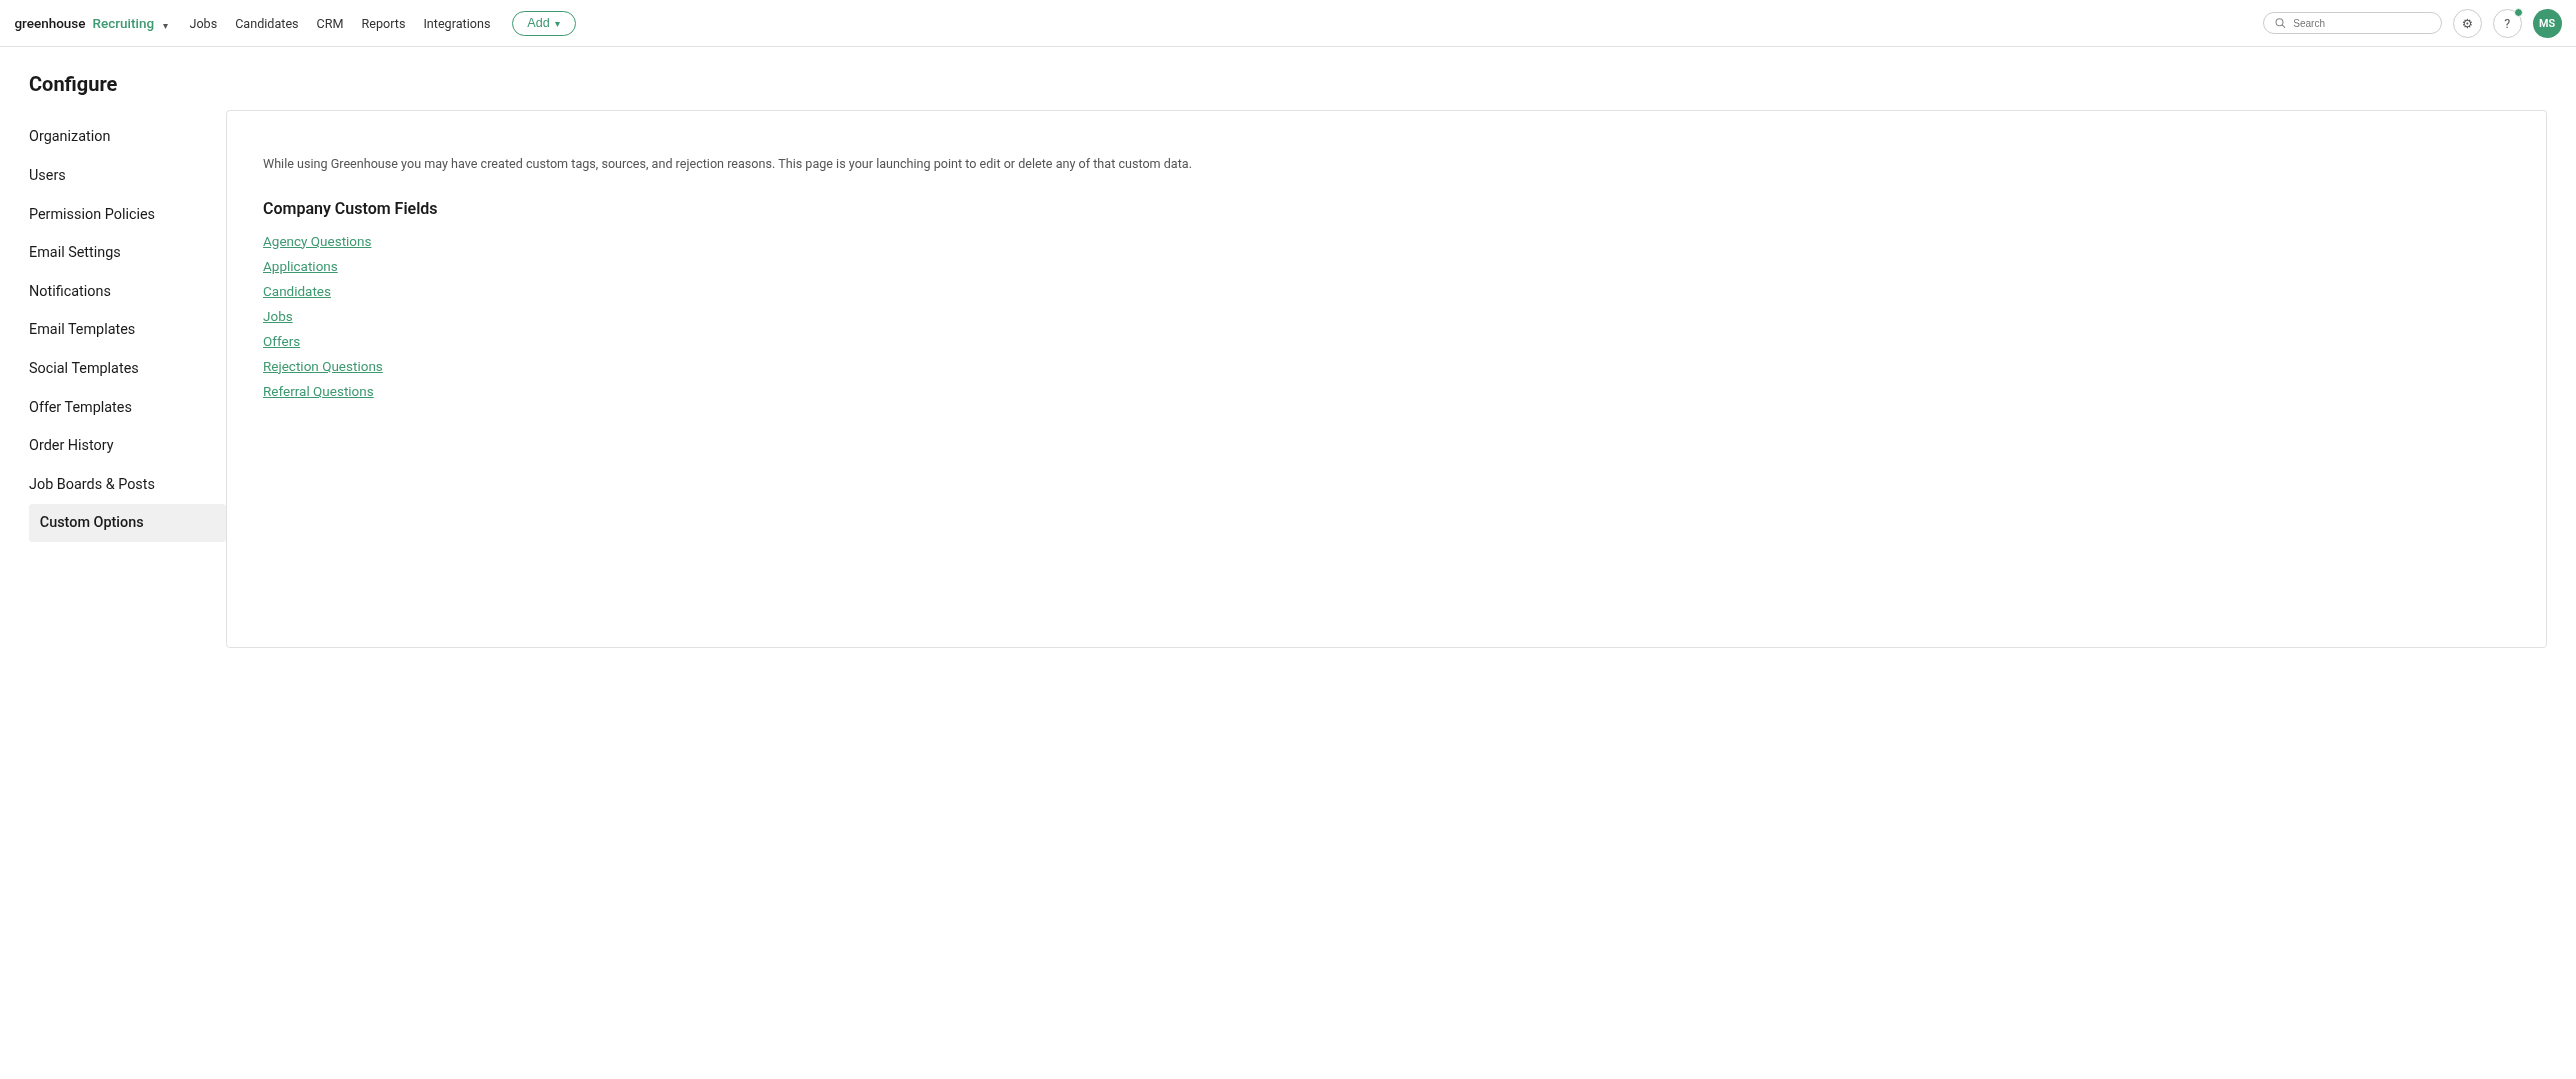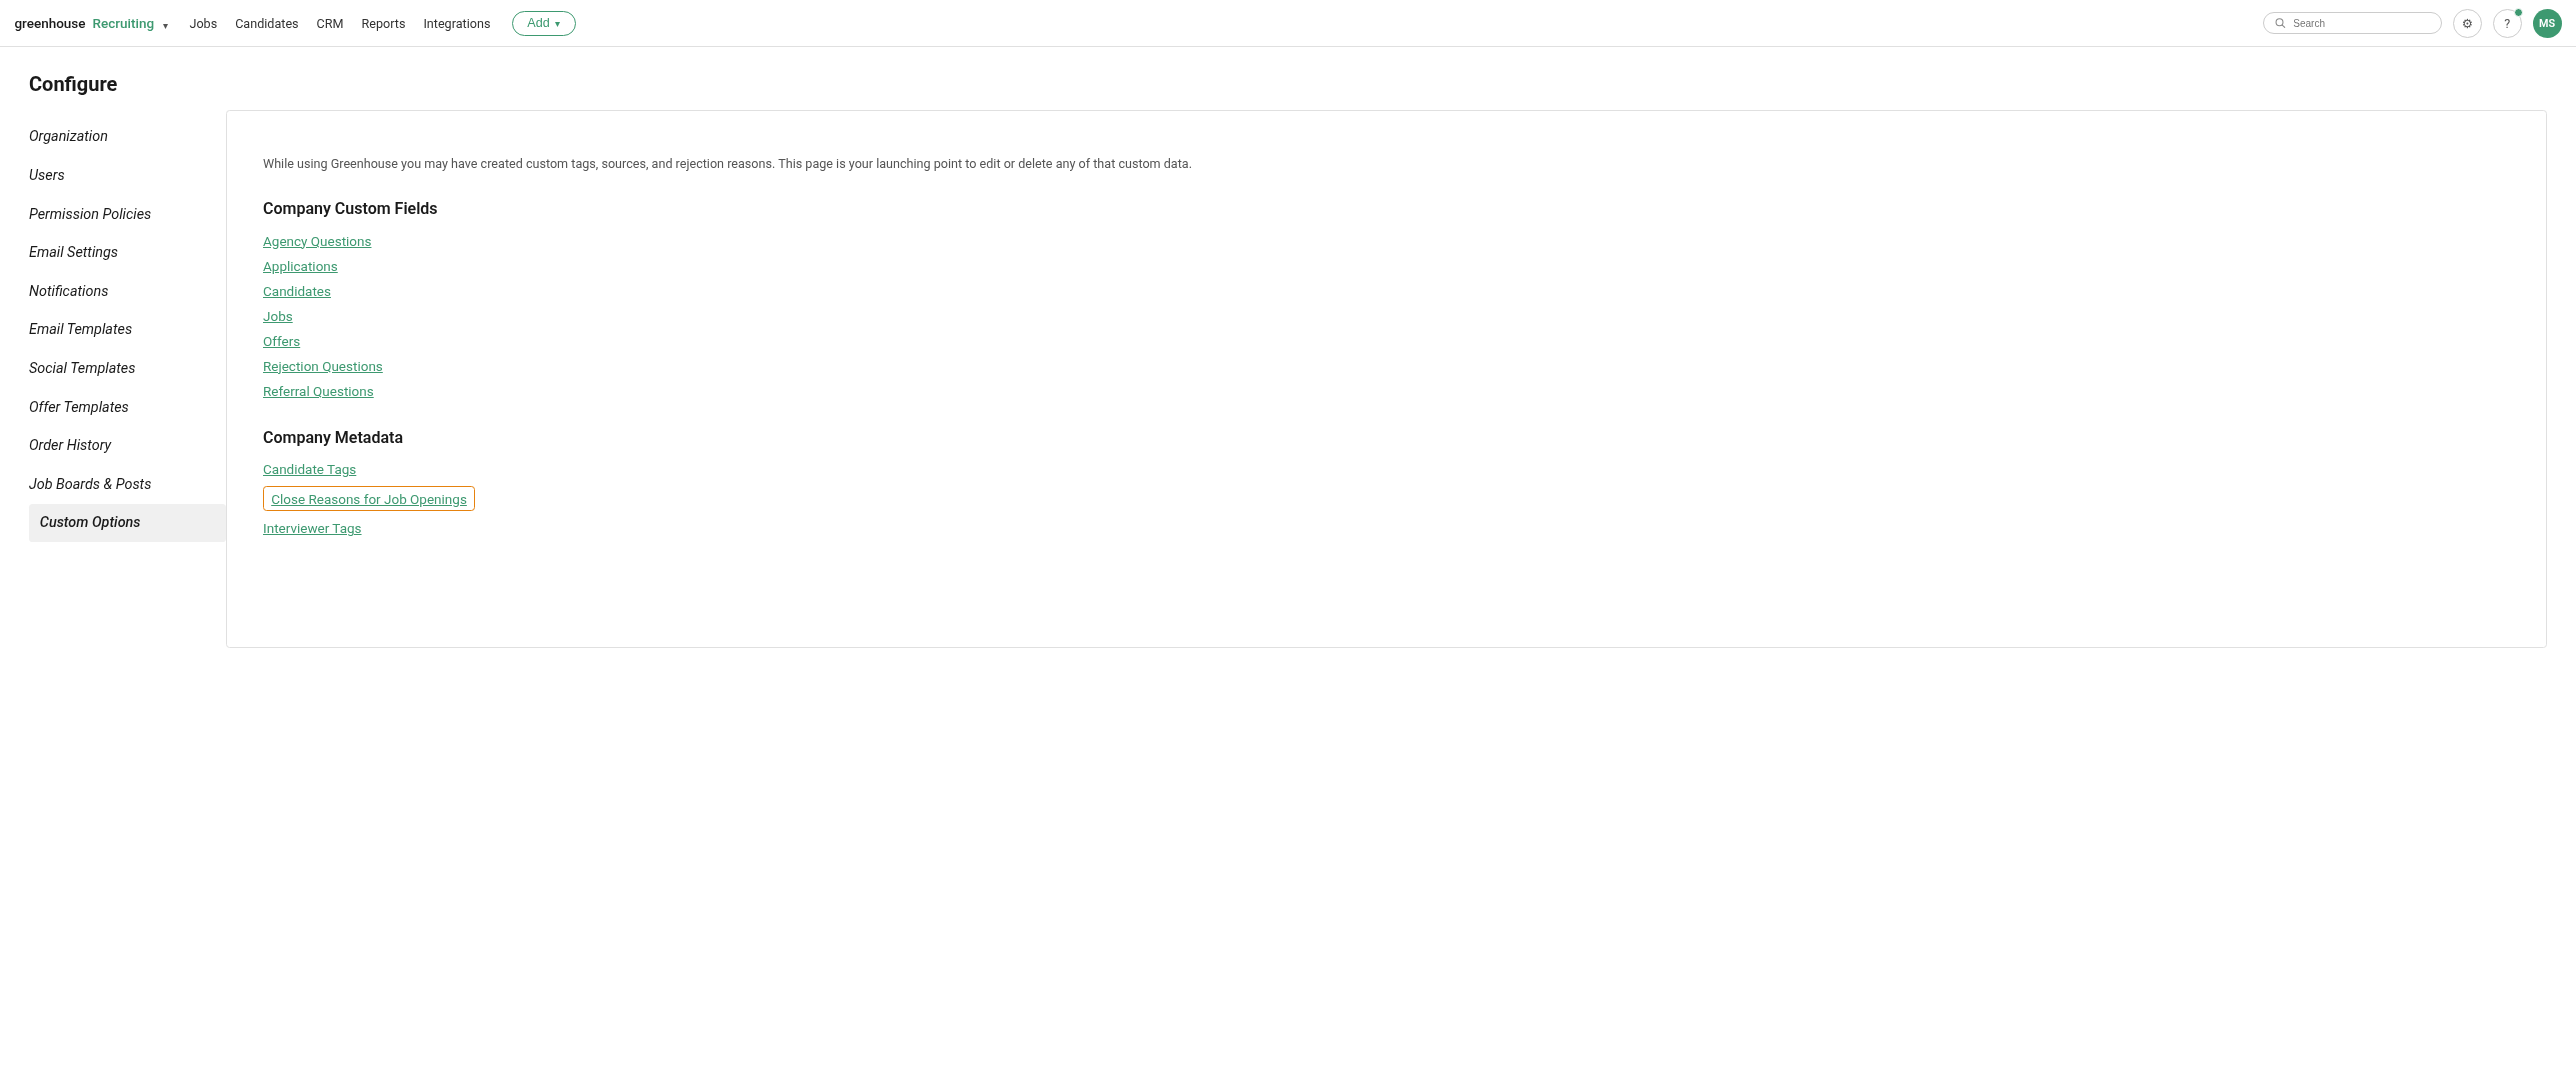--- a/index.html
+++ b/index.html
@@ -138,21 +138,20 @@
       display: flex;
       padding: 0 29px;
       gap: 0;
     }
 
     
     .sidebar {
       width: 197px;
       flex-shrink: 0;
       padding-top: 7.2px;
-      font-style: italic;
     }
     .sidebar-item {
       display: block;
       padding: 10.8px 14.4px 10.8px 0;
       font-size: 14.4px;
       color: #1a1a1a;
       text-decoration: none;
       cursor: pointer;
       border-radius: 3.6px;
     }
@@ -267,21 +266,15 @@
       <h2 class="section-title">Company Custom Fields</h2>
       <a class="content-link">Agency Questions</a>
       <a class="content-link">Applications</a>
       <a class="content-link">Candidates</a>
       <a class="content-link">Jobs</a>
       <a class="content-link">Offers</a>
       <a class="content-link">Rejection Questions</a>
       <a class="content-link">Referral Questions</a>
     </div>
 
-    <div class="section">
-      <h2 class="section-title">Company Metadata</h2>
-      <a class="content-link">Candidate Tags</a>
-      <a class="content-link highlighted">Close Reasons for Job Openings</a>
-      <a class="content-link">Interviewer Tags</a>
-    </div>
   </div>
 </div>
 
 
 </body></html>

